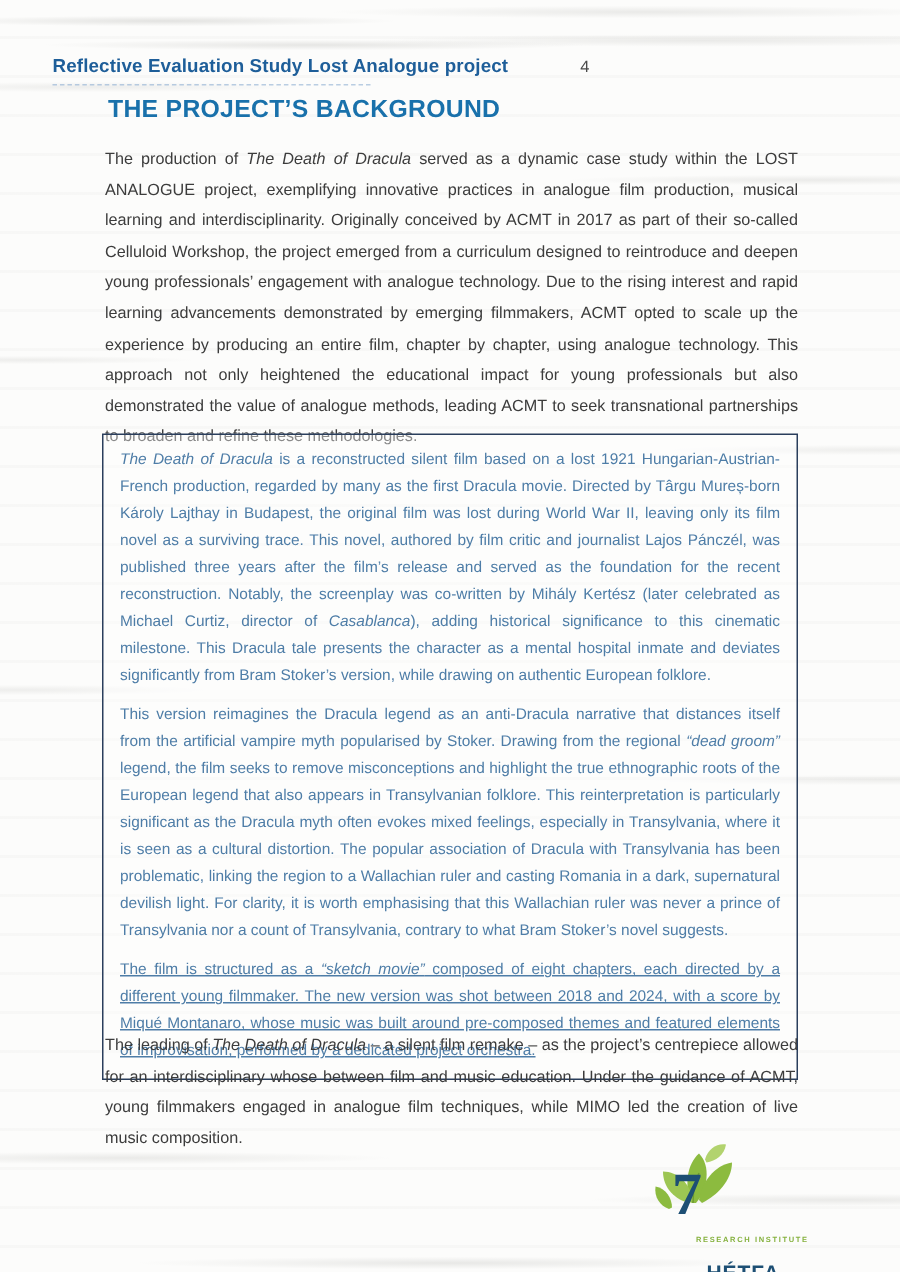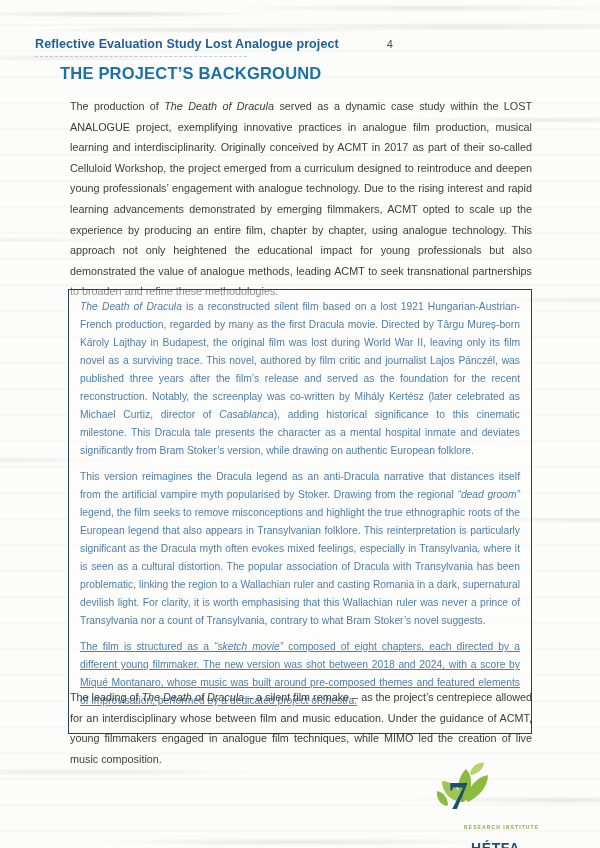--- a/index.html
+++ b/index.html
@@ -23,32 +23,32 @@
       radial-gradient(220px 5px at 588px 520px, rgba(150,150,145,.14), transparent 70%),
       radial-gradient(260px 6px at 80px 772px, rgba(150,150,145,.18), transparent 70%),
       radial-gradient(300px 6px at 300px 842px, rgba(150,150,145,.20), transparent 70%),
       radial-gradient(240px 6px at 560px 800px, rgba(150,150,145,.18), transparent 70%),
       repeating-linear-gradient(180deg, transparent 0 24px, rgba(140,140,135,.045) 24px 26px);
   }
   .header{position:absolute;top:37px;left:35px;right:70px;display:flex;align-items:baseline;gap:48px;}
   .header-title{font-size:12.5px;font-weight:bold;color:#1e5e99;letter-spacing:.1px;}
   .page-number{font-size:11px;color:#4a4a4a;}
   .header-rule{position:absolute;top:56px;left:35px;width:212px;border-top:1px dashed rgba(130,165,205,.55);}
-  .section-title{position:absolute;top:64px;left:60px;margin:0;font-size:16.5px;font-weight:bold;color:#1971ab;letter-spacing:.2px;}
+  .section-title{position:absolute;top:64px;left:72px;margin:0;font-size:16.5px;font-weight:bold;color:#1971ab;letter-spacing:.2px;}
   .body-para{
     position:absolute;left:70px;width:462px;margin:0;
     font-size:10.8px;line-height:20.6px;color:#3c3c3c;text-align:justify;
   }
   .intro{top:96px;}
   .closing{top:687px;}
   .it{font-style:italic;}
   .info-box{
     position:absolute;top:289px;left:68px;width:464px;box-sizing:border-box;
     border:1.4px solid #2a3e5c;background:rgba(255,255,255,.4);
-    padding:8px 11px 23px 11px;
+    padding:8px 11px 9px 11px;
   }
   .info-box p{
     margin:0 0 8px 0;font-size:10.3px;line-height:18px;
     color:#4e7da7;text-align:justify;
   }
   .info-box p:last-child{margin-bottom:0;text-decoration:underline;}
   .logo{position:absolute;left:436px;top:762px;width:116px;height:72px;}
   .logo .leaves{position:absolute;left:0;top:0;}
   .logo .numeral{
     position:absolute;left:12px;top:14px;

